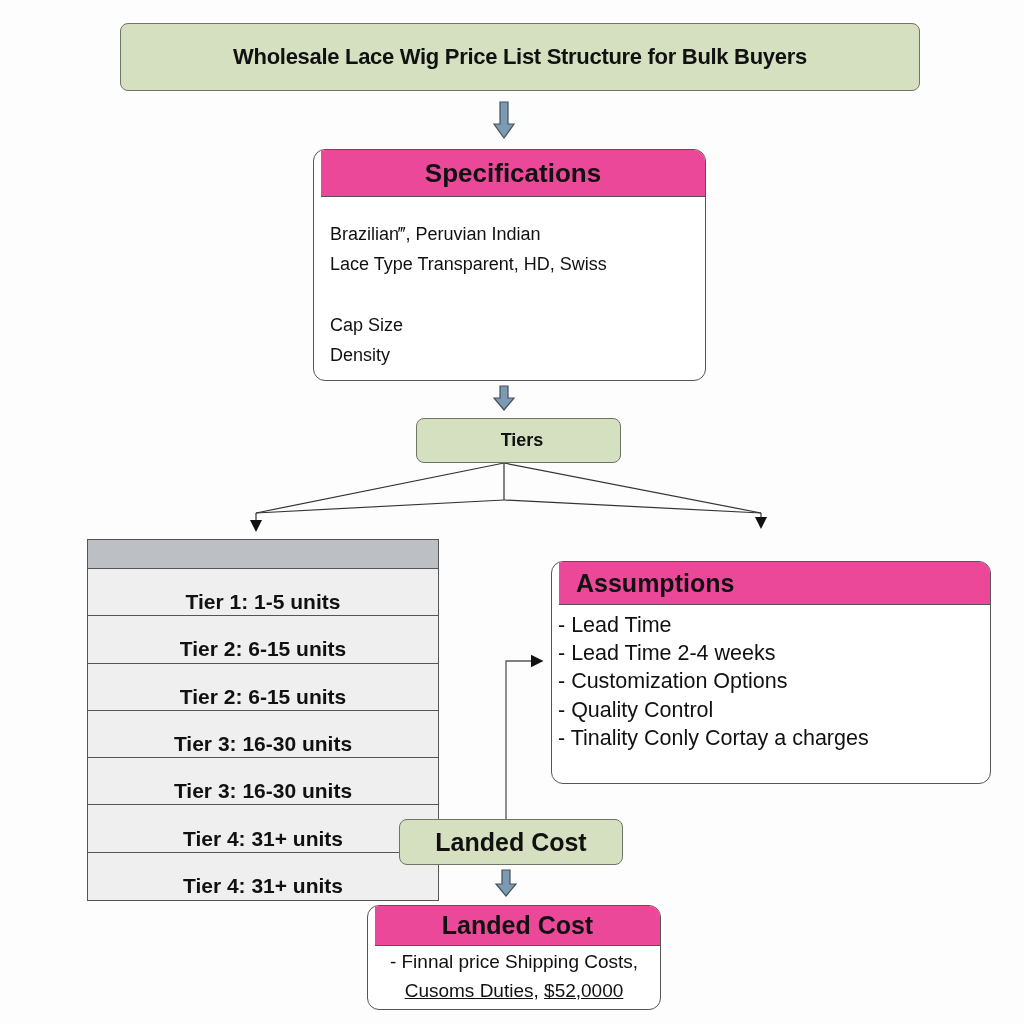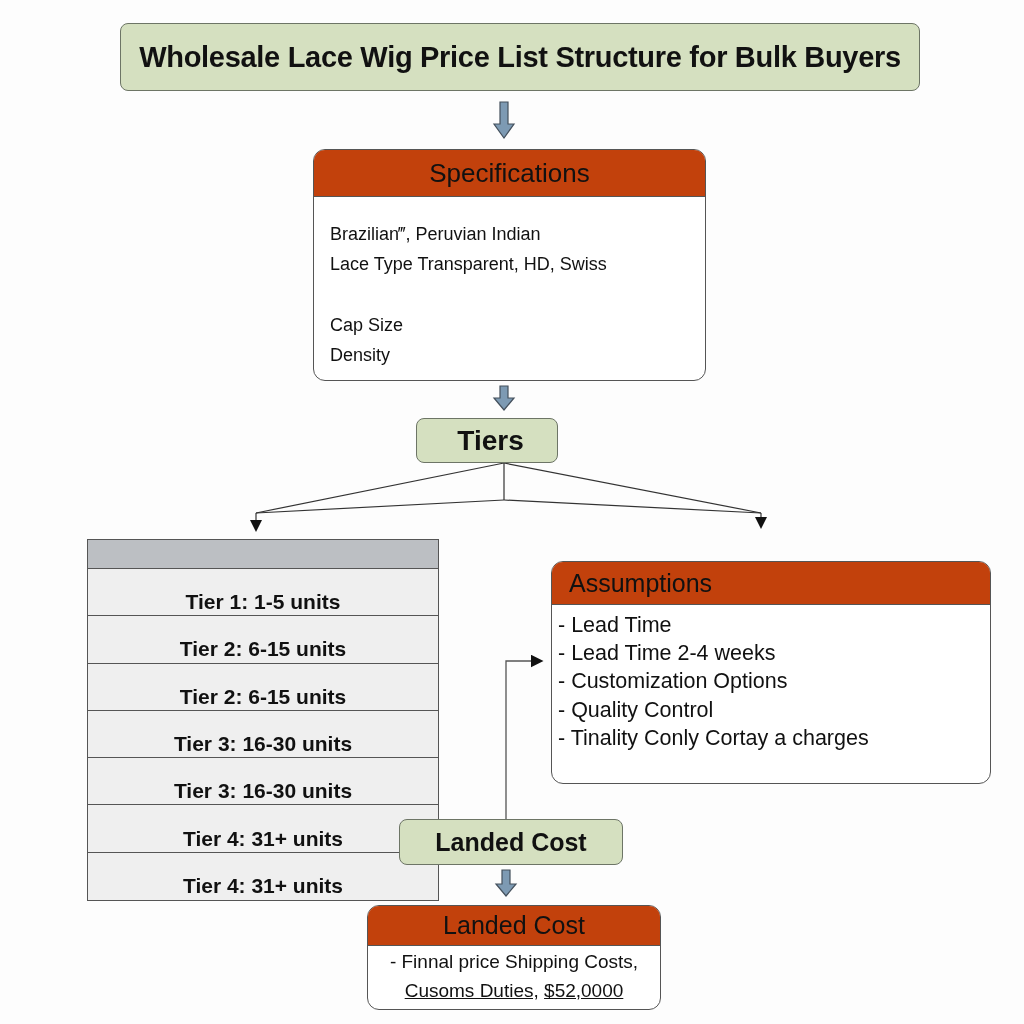--- a/index.html
+++ b/index.html
@@ -6,30 +6,30 @@
   body {
     width: 1024px; height: 1024px; position: relative; overflow: hidden;
     background: #fdfdfd;
     font-family: "Liberation Sans", "DejaVu Sans", sans-serif;
     color: #111;
   }
   .abs { position: absolute; box-sizing: border-box; }
   .green { background: #d5e0c0; border: 1.5px solid #6d7566; border-radius: 8px; }
   .title-box { left: 120px; top: 23px; width: 800px; height: 68px;
     display: flex; align-items: center; justify-content: center;
-    font-size: 29px; font-weight: bold; letter-spacing: -0.3px; }
+    font-size: 22px; font-weight: bold; letter-spacing: -0.3px; }
   .card { background: #fff; border: 1.5px solid #555; border-radius: 12px; overflow: hidden; }
-  .card-head { background: #c2410c; border-bottom: 1.5px solid #555;
-    font-weight: normal; display: flex; align-items: center; }
+  .card-head { background: #ec4899; border-bottom: 1.5px solid #555;
+    font-weight: bold; display: flex; align-items: center; margin-left: 7px; }
   .spec { left: 313px; top: 149px; width: 393px; height: 232px; }
   .spec .card-head { height: 46px; justify-content: center; font-size: 26px; }
   .spec-body { padding: 22px 0 0 16px; font-size: 18px; line-height: 30px; }
   .spec-body .gap { height: 31px; }
-  .tiers-box { left: 416px; top: 418px; width: 142px; height: 45px;
-    display: flex; align-items: center; justify-content: center; font-size: 28px; font-weight: bold; padding-left: 7px; }
+  .tiers-box { left: 416px; top: 418px; width: 205px; height: 45px;
+    display: flex; align-items: center; justify-content: center; font-size: 18px; font-weight: bold; padding-left: 7px; }
   .tier-table { left: 87px; top: 539px; width: 352px; border: 1.5px solid #555; background: #efefef; }
   .tier-head { height: 28px; background: #bcbfc3; border-bottom: 1.5px solid #555; }
   .tier-row { height: 27.3px; border-bottom: 1.2px solid #555; display: flex; align-items: center;
     justify-content: center; font-size: 21px; font-weight: bold; box-sizing: border-box; margin-top: 20px; }
   .tier-row:last-child { border-bottom: none; }
   .assump { left: 551px; top: 561px; width: 440px; height: 223px; }
   .assump .card-head { height: 42px; padding-left: 17px; font-size: 25px; }
   .assump-body { padding: 6px 0 0 6px; font-size: 21.5px; line-height: 28.2px; }
   .landed-green { left: 399px; top: 819px; width: 224px; height: 46px;
     display: flex; align-items: center; justify-content: center; font-size: 25px; font-weight: bold; }

